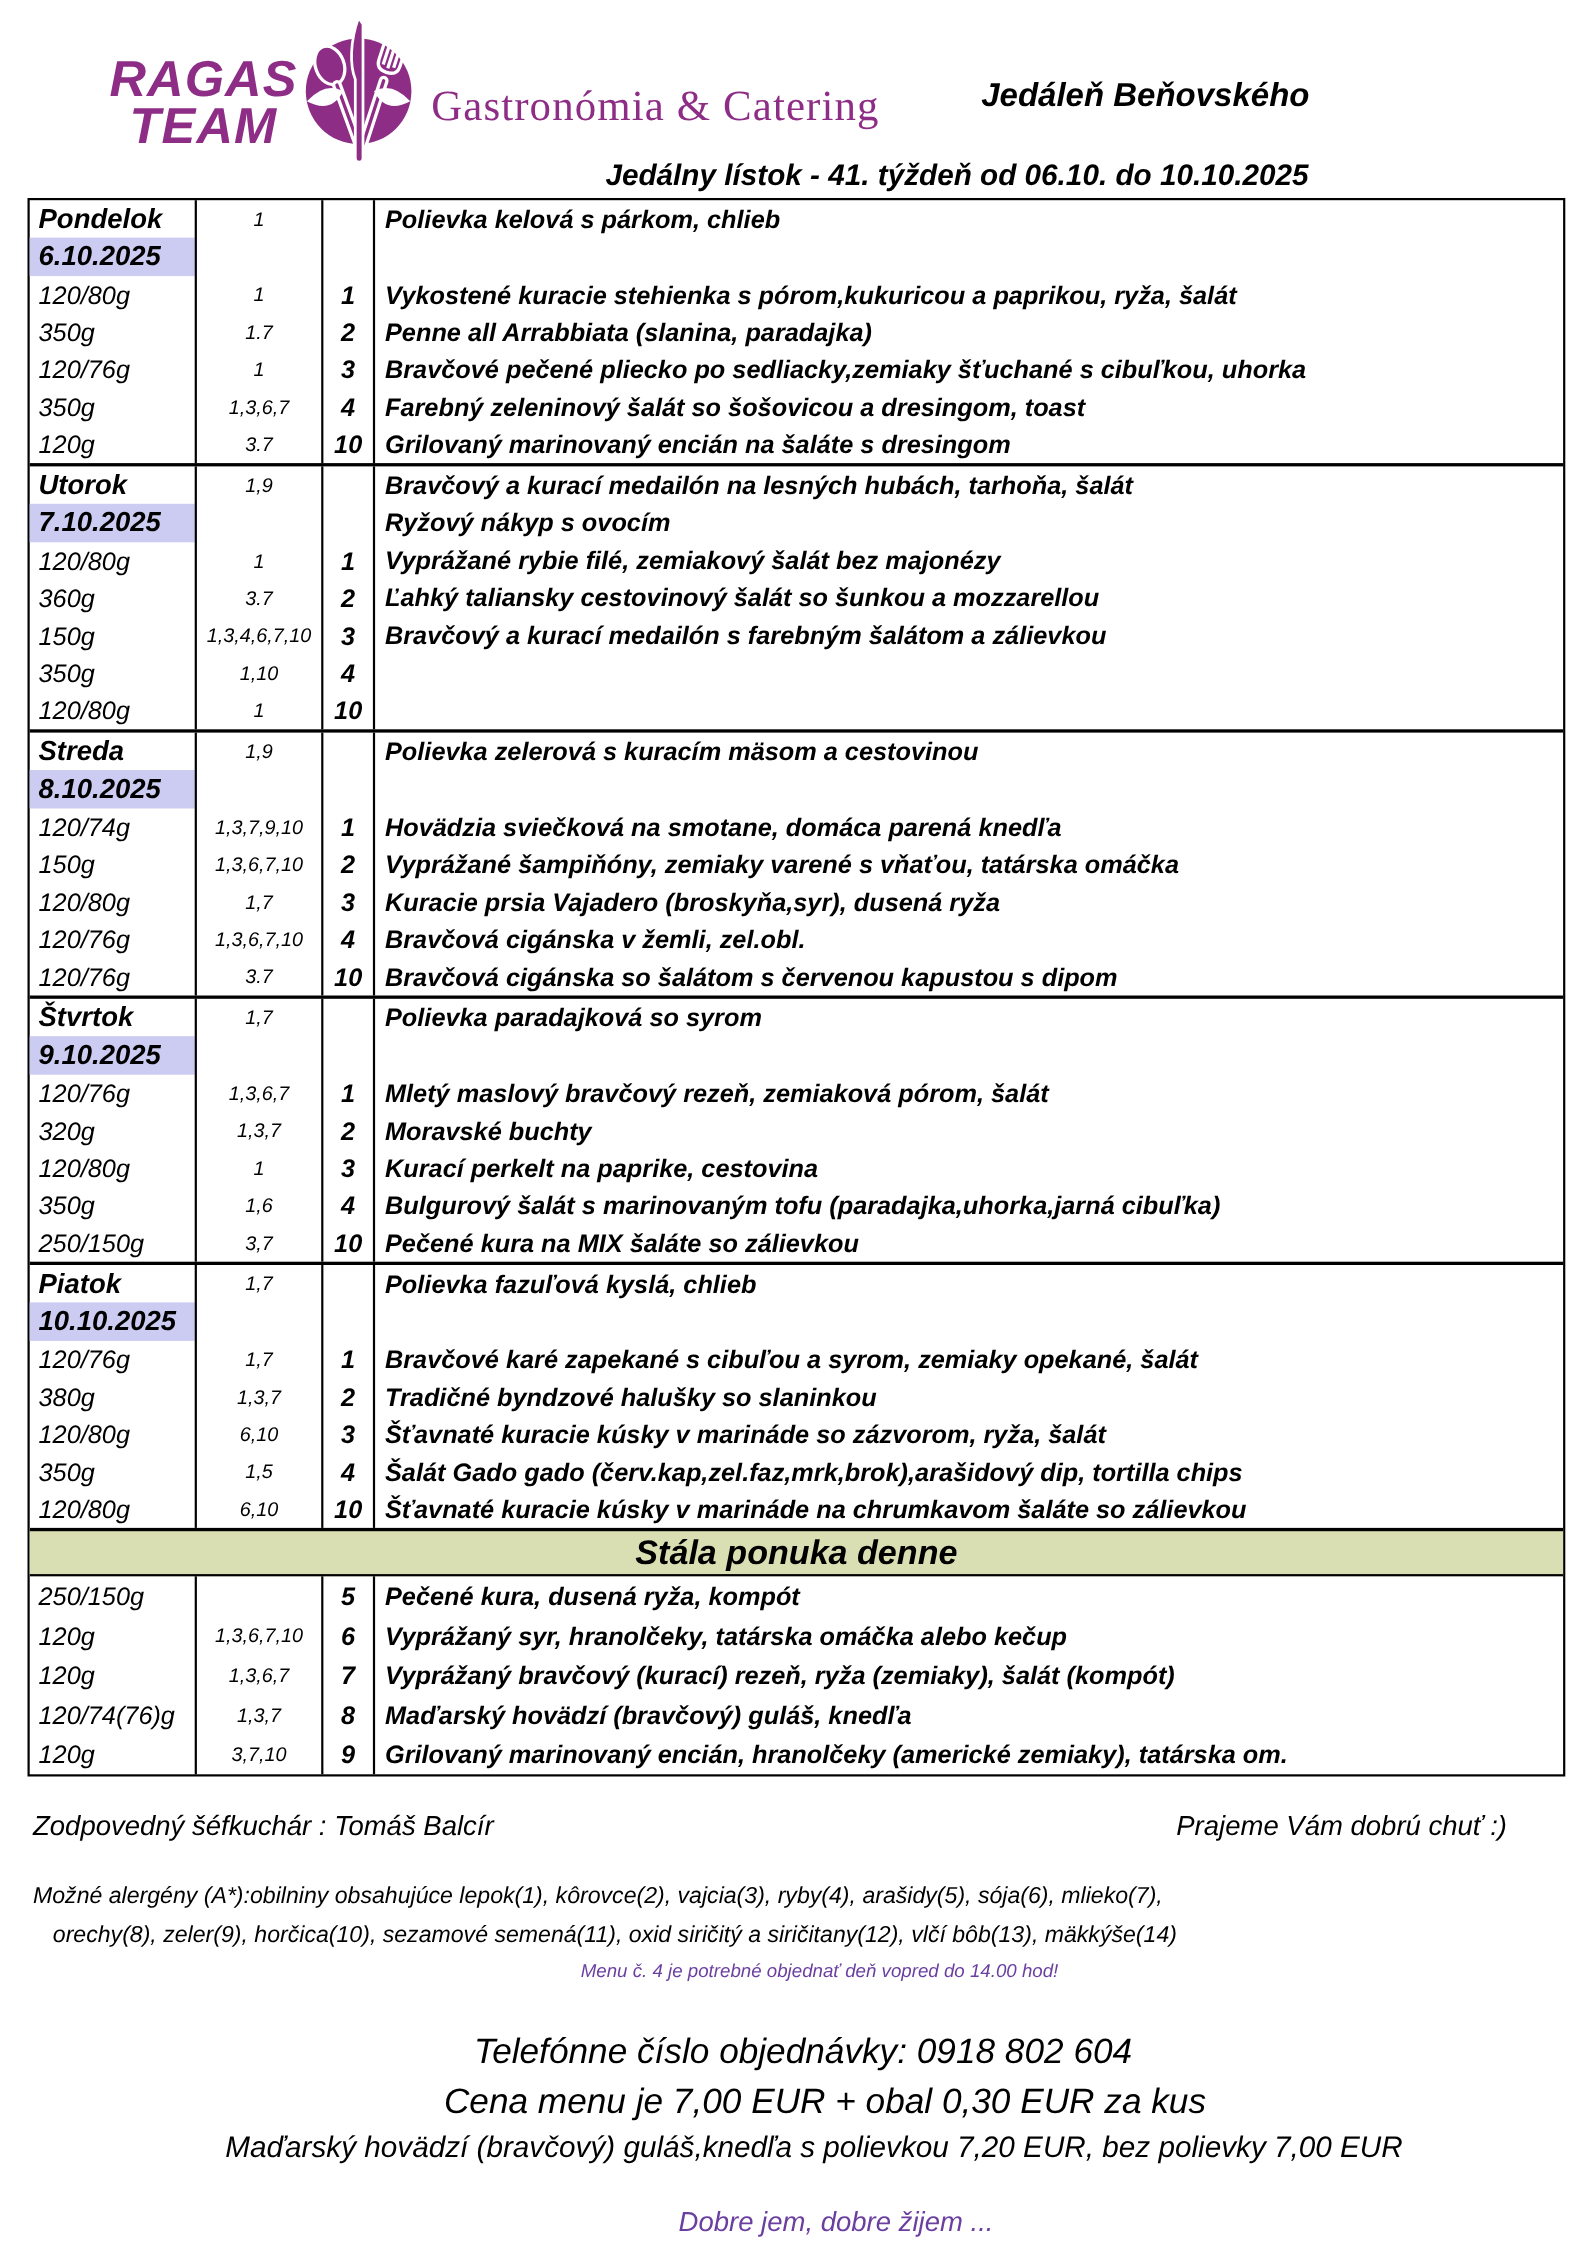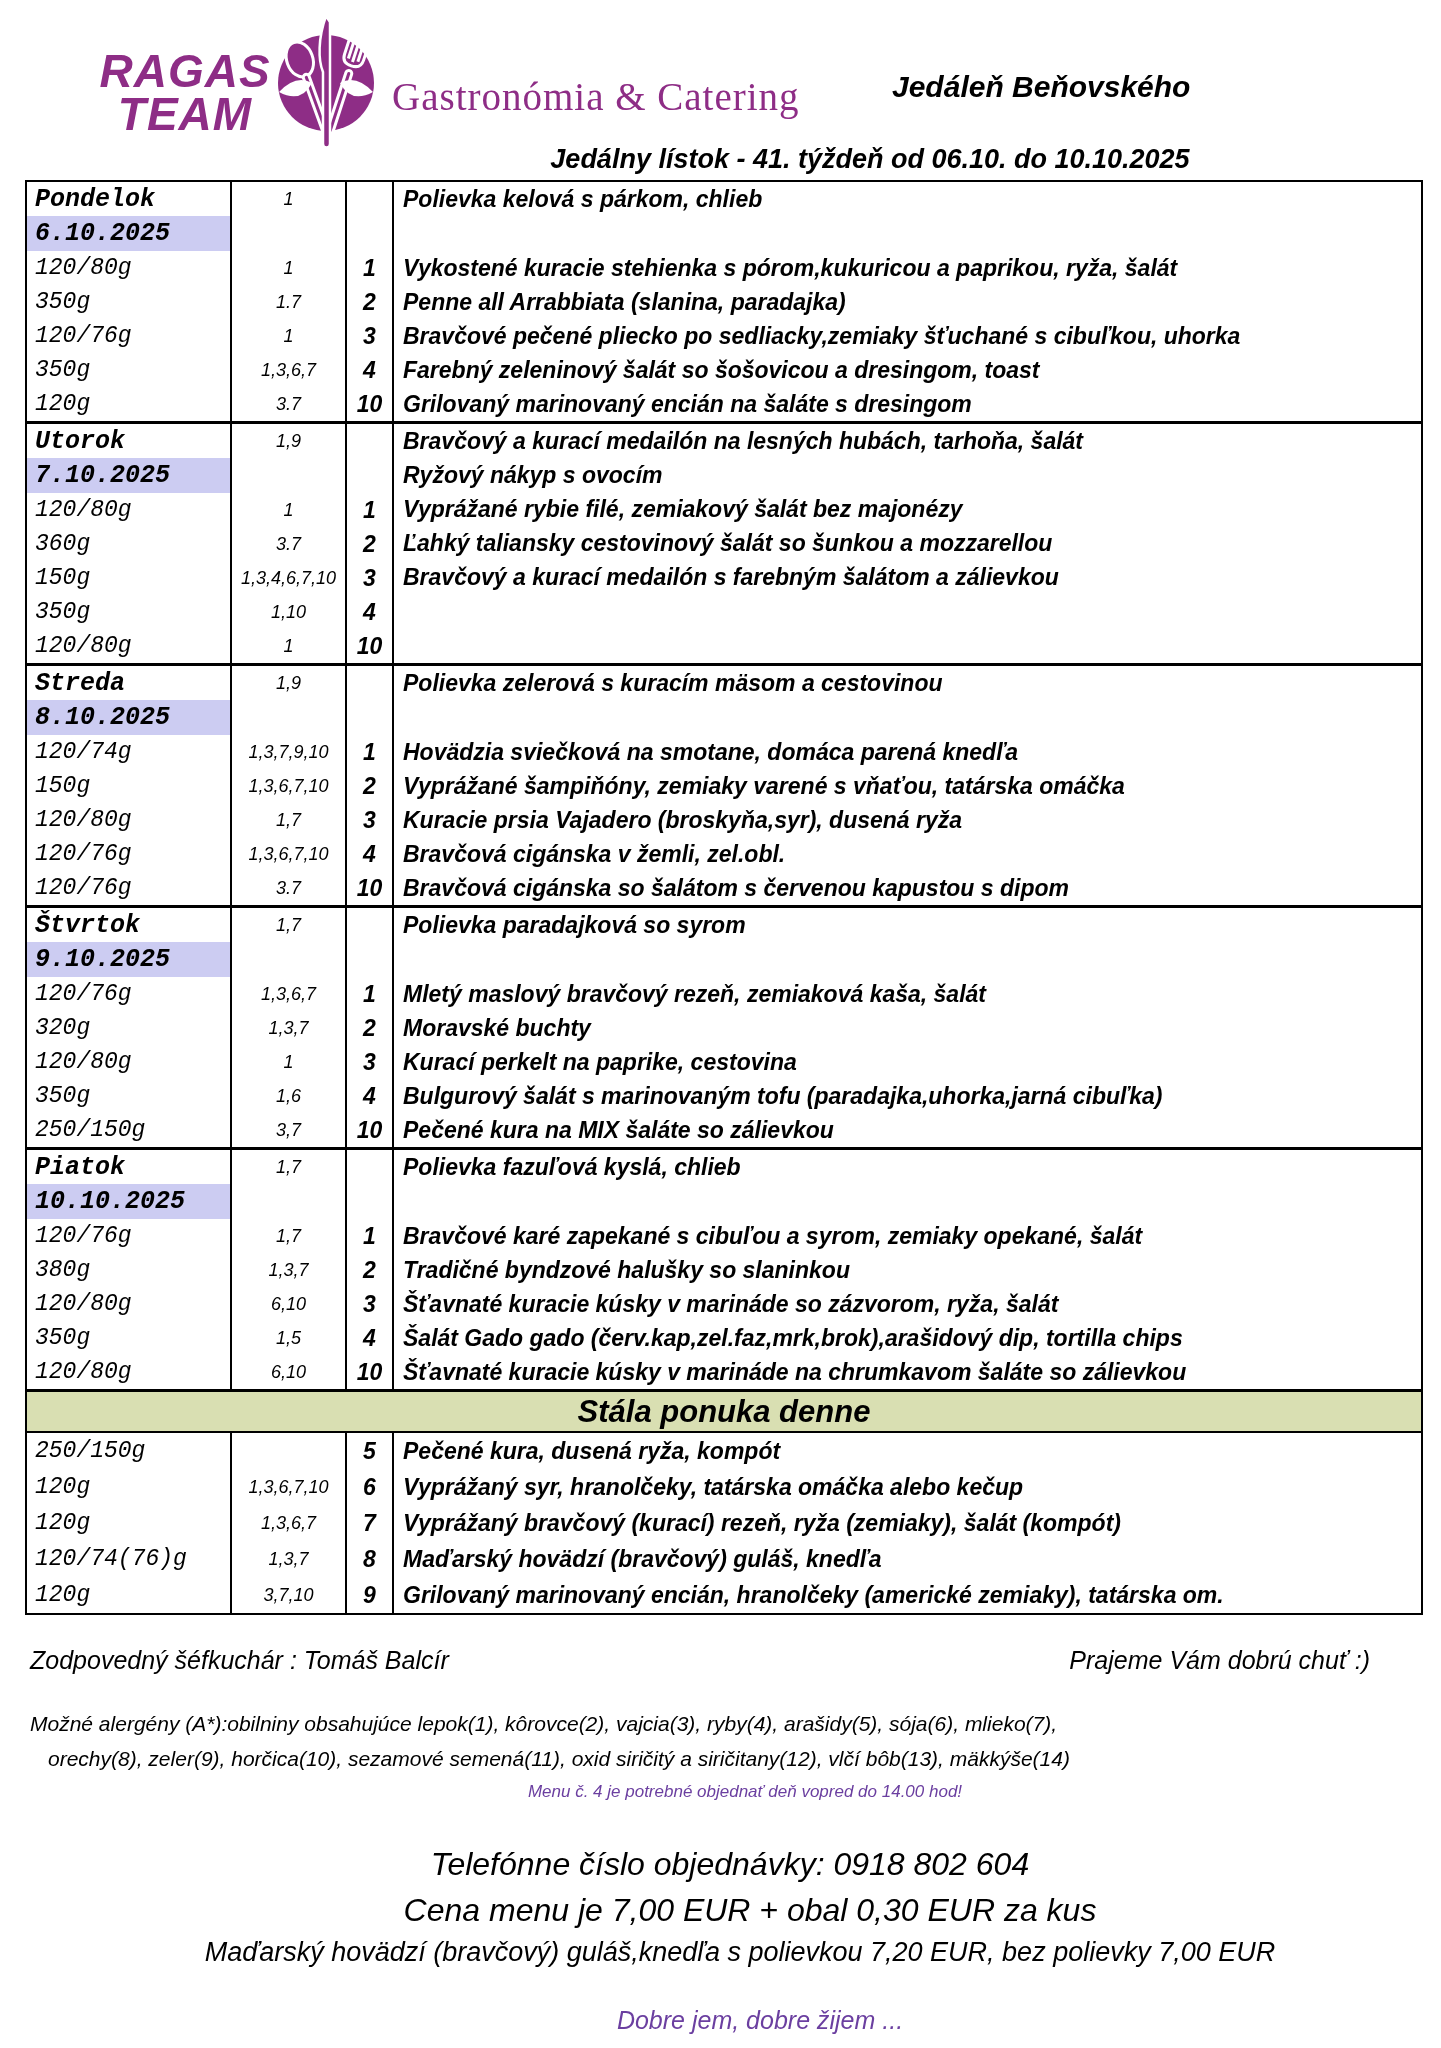--- a/index.html
+++ b/index.html
@@ -14,21 +14,21 @@
            font-style:normal;font-size:39px;color:#8E2D86;letter-spacing:1px;}
   .venue{position:absolute;left:892px;top:70px;font-size:30px;font-weight:bold;}
   .doc-title{position:absolute;left:340px;top:144px;width:1060px;text-align:center;
              font-size:27px;font-weight:bold;}
 
   
   .menu-table{position:absolute;left:25px;top:180px;width:1398px;border:2px solid #000;
               box-sizing:border-box;}
   .day-block,.offer-block{display:flex;width:100%;}
   .day-block + .day-block{border-top:3px solid #000;}
-  .colA{width:203px;flex:none;font-family:Liberation Mono, monospace;}
+  .colA{width:150px;flex:none;}
   .colB{width:113px;flex:none;border-left:2px solid #000;}
   .colC{width:45px; flex:none;border-left:2px solid #000;}
   .colD{flex:1;border-left:2px solid #000;}
   .day-name{height:34px;display:flex;align-items:center;padding-left:8px;
             font-size:25px;font-weight:bold;}
   .day-date{height:35px;display:flex;align-items:center;padding-left:8px;
             font-size:25px;font-weight:bold;background:#CCCCF2;}
   .soup-allerg{height:69px;padding-top:7px;text-align:center;font-size:18px;box-sizing:border-box;}
   .hdr-spacer{height:69px;}
   .soup-text{height:69px;padding:4px 4px 0 9px;font-size:23px;font-weight:bold;box-sizing:border-box;}
@@ -217,21 +217,21 @@
         <div class="colC">
           <div class="hdr-spacer"></div>
           <div class="cell mnum">1</div>
           <div class="cell mnum">2</div>
           <div class="cell mnum">3</div>
           <div class="cell mnum">4</div>
           <div class="cell mnum">10</div>
         </div>
         <div class="colD">
           <div class="soup-text">Polievka  paradajková so syrom</div>
-          <div class="cell dish">Mletý maslový bravčový rezeň, zemiaková kaša, šalát</div>
+          <div class="cell dish">Mletý maslový bravčový rezeň, zemiaková pórom, šalát</div>
           <div class="cell dish">Moravské buchty</div>
           <div class="cell dish">Kurací perkelt na paprike, cestovina</div>
           <div class="cell dish">Bulgurový šalát s marinovaným tofu (paradajka,uhorka,jarná cibuľka)</div>
           <div class="cell dish">Pečené kura na MIX šaláte so zálievkou</div>
         </div>
       </div>
       <div class="day-block">
         <div class="colA">
           <div class="day-name">Piatok</div>
           <div class="day-date">10.10.2025</div>

